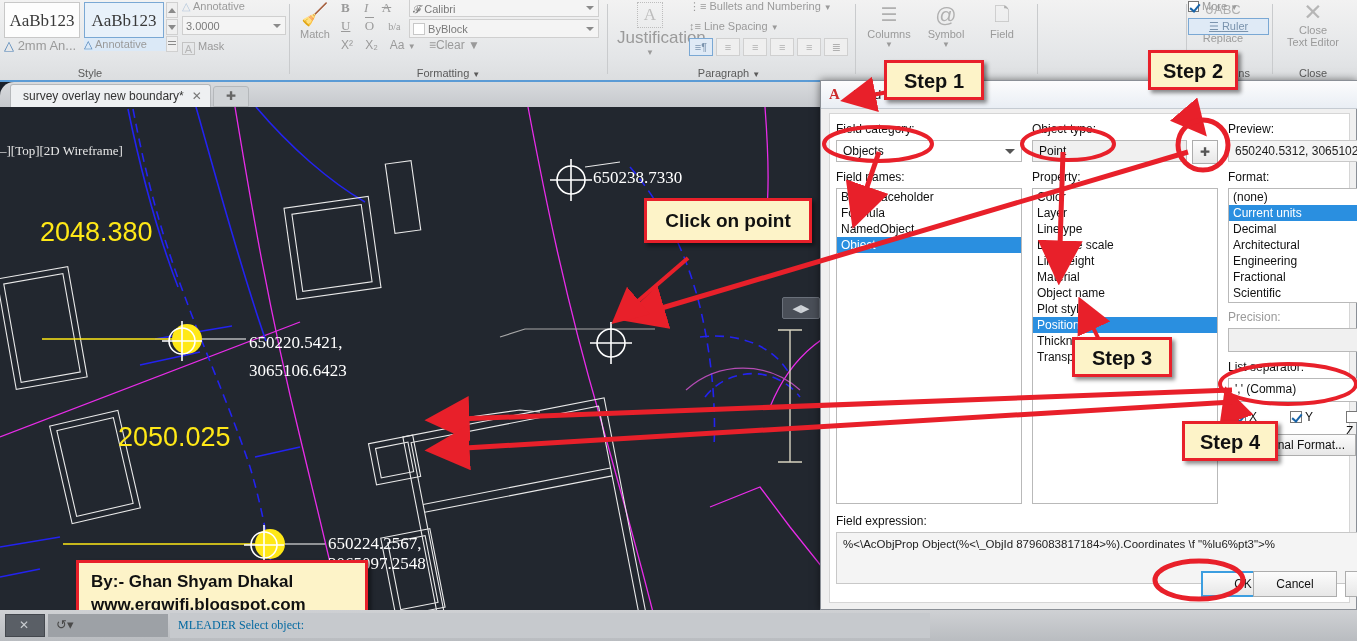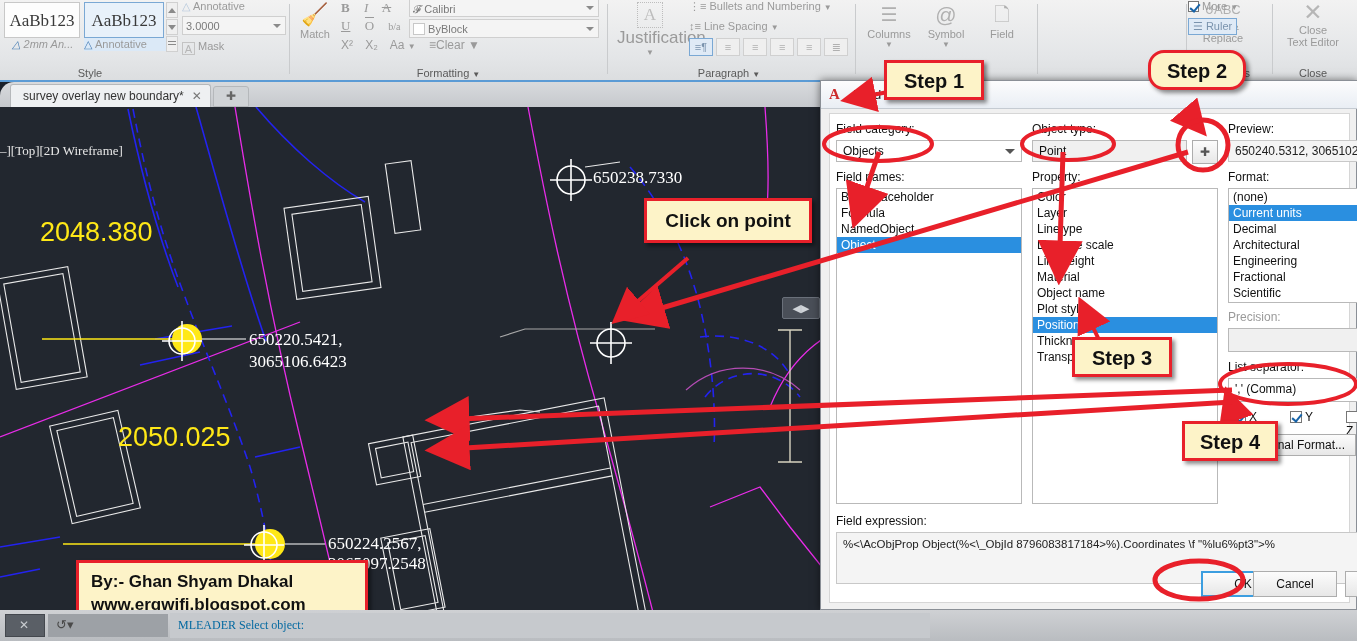--- a/index.html
+++ b/index.html
@@ -155,21 +155,21 @@
 </style>
 </head>
 <body>
 
 <div id="ribbon">
 
   <div class="panel" style="left:0;width:180px;">
     <div class="sample-box" style="left:4px;top:2px;width:76px;height:36px;line-height:36px;font-size:17px;position:absolute;">
       <span>AaBb123</span>
     </div>
-    <div style="position:absolute;left:12px;top:38px;width:76px;font-size:11px;font-style:italic;" class="gtxt">
+    <div style="position:absolute;left:4px;top:38px;width:76px;font-size:13px;" class="gtxt">
       <span style="color:#4a7fb5;">△</span> <span>2mm An...</span>
     </div>
     <div class="sample-box sel" style="left:84px;top:2px;width:80px;height:36px;line-height:36px;font-size:17px;position:absolute;">
       <span>AaBb123</span>
     </div>
     <div style="position:absolute;left:84px;top:38px;width:84px;font-size:11px;background:#dbe9f7;" class="gtxt">
       <span style="color:#4a7fb5;">△</span> <span>Annotative</span>
     </div>
     <div style="position:absolute;left:166px;top:2px;width:12px;height:52px;">
       <div class="tinybtn" style="position:absolute;top:0;width:12px;height:16px;">
@@ -299,21 +299,21 @@
     <div class="panel-title">
       <span>Tools</span>
     </div>
   </div>
 
   <div class="panel" style="left:1260px;width:0px;"></div>
   <div style="position:absolute;left:1186px;top:0px;width:84px;height:56px;">
     <div class="gtxt" style="position:absolute;left:2px;top:0px;font-size:11px;">
       <span class="cbox on" style="width:11px;height:11px;"></span><span>More</span> <span style="font-size:8px;">▼</span>
     </div>
-    <div style="position:absolute;left:2px;top:18px;font-size:11px;border:1px solid #7aa8d4;background:#dfeaf6;color:#7a93ad;padding:1px 4px;">
+    <div style="position:absolute;left:2px;top:18px;font-size:11px;border:1px solid #7aa8d4;background:#dfeaf6;color:#7a93ad;padding:1px 20px;text-decoration:underline;">
       ☰ <span>Ruler</span>
     </div>
   </div>
   <div style="position:absolute;left:1186px;top:52px;width:90px;font-size:11px;color:#bdbdbd;">&nbsp;</div>
   <div style="position:absolute;left:1186px;bottom:1px;width:90px;text-align:center;font-size:11px;color:#5a5a5a;">Options</div>
 
   <div class="panel-sep" style="left:1272px;"></div>
 
   <div class="panel" style="left:1274px;width:78px;">
     <div class="bigicon" style="position:absolute;left:0;top:0px;width:78px;">
@@ -433,21 +433,21 @@
         <path d="M790 223 V355 M778 223 H802 M778 355 H802"></path>
       </g>
     </svg>
 
     <div id="vplabel">–][Top][2D Wireframe]</div>
 
     <div class="cad-yel" style="left:40px;top:110px;">2048.380</div>
     <div class="cad-yel" style="left:118px;top:315px;">2050.025</div>
     <div class="cad-yel" style="left:182px;top:515px;">2051.670</div>
 
-    <div class="cad-txt" style="left:249px;top:222px;line-height:22px;">650220.5421,
+    <div class="cad-txt" style="left:249px;top:222px;line-height:28px;">650220.5421,
 3065106.6423</div>
     <div class="cad-txt" style="left:328px;top:427px;line-height:20px;">650224.2567,
 3065097.2548</div>
     <div class="cad-txt" style="left:593px;top:61px;">650238.7330</div>
 
     <div style="position:absolute;left:782px;top:190px;width:38px;height:22px;background:#4a4f58;border:1px solid #6a707a;border-radius:2px;text-align:center;line-height:20px;color:#cfd3d8;font-size:11px;">◀▶</div>
 
     <div class="callout" style="left:76px;top:453px;width:292px;height:62px;padding:7px 0 0 12px;text-align:left;font-size:17px;line-height:23px;">
       <div>By:- Ghan Shyam Dhakal</div>
       <div>www.ergwifi.blogspot.com</div>
@@ -574,21 +574,21 @@
 
   <ellipse cx="1288" cy="384" rx="68" ry="20" stroke="#e8202a" stroke-width="4" fill="none"></ellipse>
 
   <path d="M1232 390 L432 420" stroke="#e8202a" stroke-width="5" fill="none" marker-end="url(#ah)"></path>
   <path d="M1232 402 L432 450" stroke="#e8202a" stroke-width="5" fill="none" marker-end="url(#ah)"></path>
 
   <ellipse cx="1199" cy="580" rx="44" ry="19" stroke="#e8202a" stroke-width="5" fill="none"></ellipse>
 </svg>
 
 <div class="callout" style="left:884px;top:60px;width:100px;height:40px;line-height:36px;font-size:20px;z-index:50;">Step 1</div>
-<div class="callout" style="left:1148px;top:50px;width:98px;height:40px;line-height:36px;font-size:20px;z-index:50;border-radius:16px;">Step 2</div>
+<div class="callout" style="left:1148px;top:50px;width:90px;height:40px;line-height:36px;font-size:20px;z-index:50;">Step 2</div>
 <div class="callout" style="left:1072px;top:337px;width:100px;height:40px;line-height:36px;font-size:20px;z-index:50;">Step 3</div>
 <div class="callout" style="left:1182px;top:421px;width:96px;height:40px;line-height:36px;font-size:20px;z-index:50;">Step 4</div>
 <div class="callout" style="left:644px;top:198px;width:168px;height:45px;line-height:40px;font-size:19px;z-index:50;">Click on point</div>
 
 <div id="cmdbar">
   <div id="cmd-grip">
     <span style="color:#c9ccd0;font-size:12px;position:absolute;left:13px;top:3px;">✕</span>
   </div>
   <div id="cmd-icon">
     <span style="color:#4a4a4a;font-size:13px;position:absolute;left:8px;top:3px;">↺▾</span>

